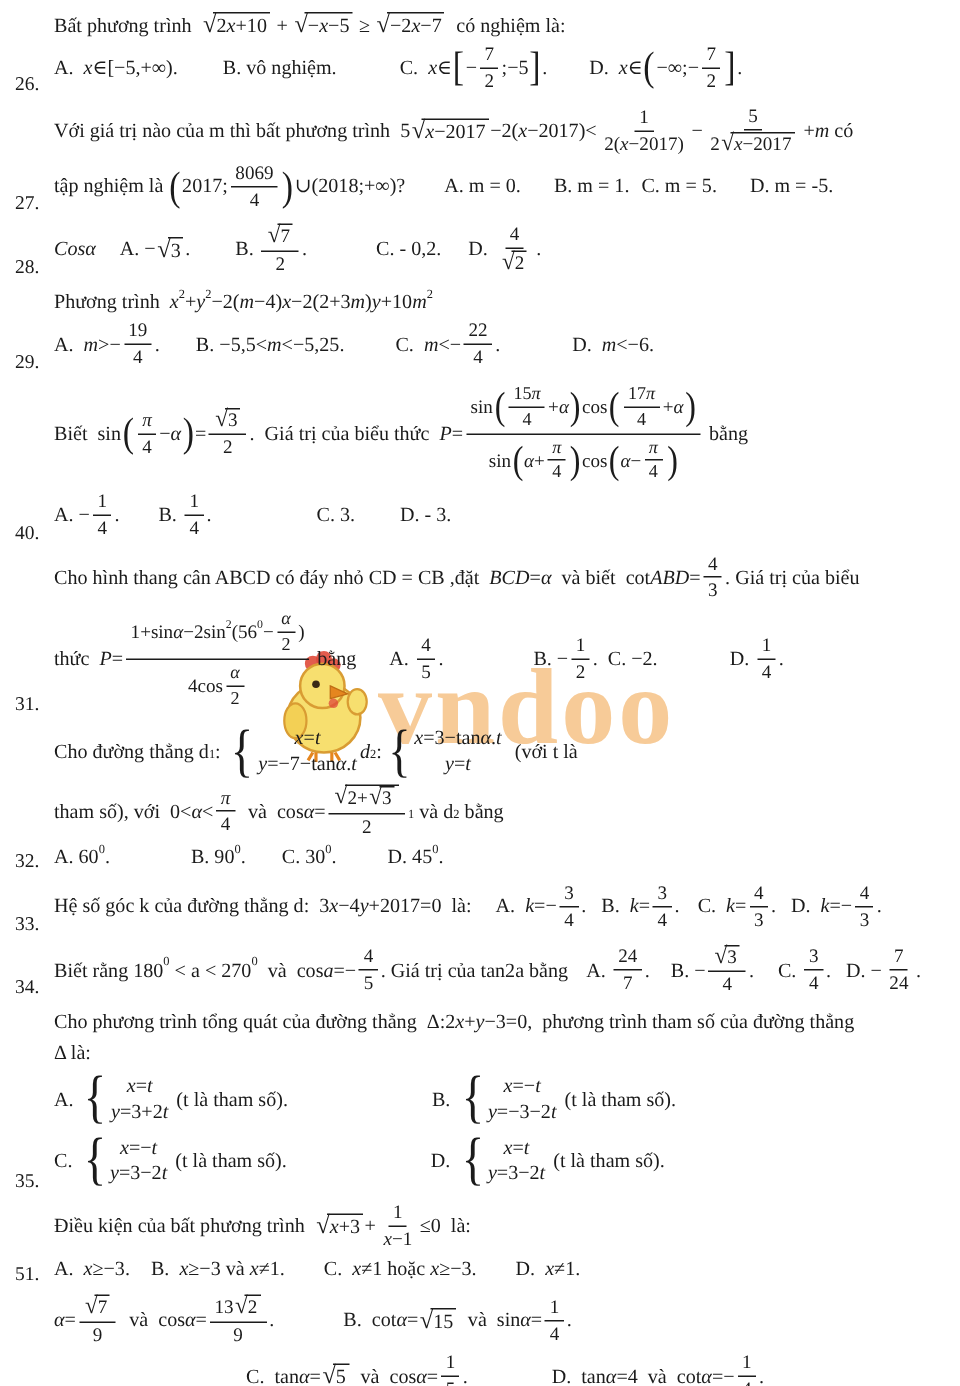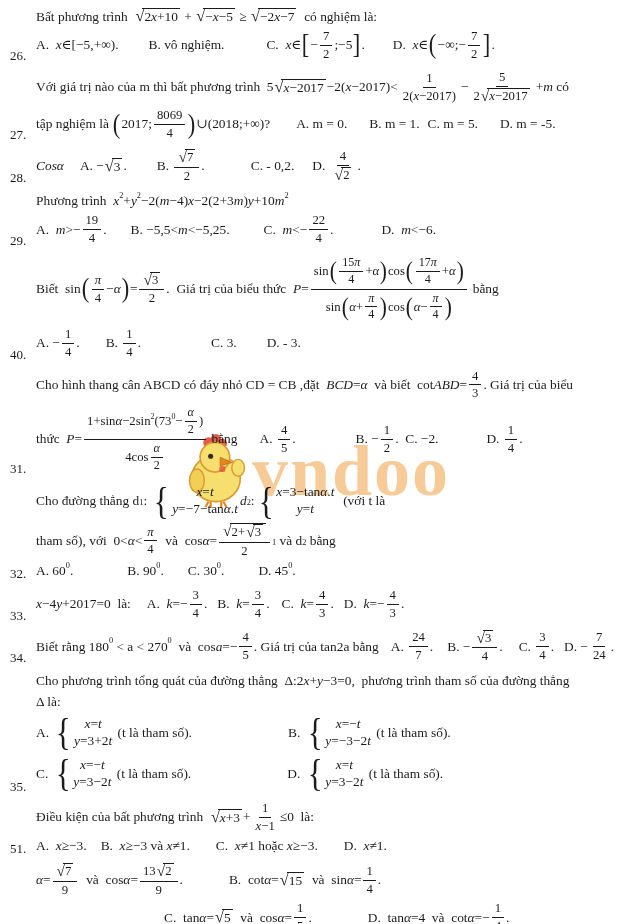--- a/index.html
+++ b/index.html
@@ -296,21 +296,21 @@
               <span class="num"><span class="t">4</span></span>
               <span class="den"><span class="t">3</span></span>
             </span>
             <span class="t">. Giá trị của biểu</span>
           </div>
           <div class="line">
             <span class="t">thức  </span>
             <span class="it">P</span>
             <span class="t">=</span>
             <span class="frac">
-              <span class="num"><span class="t">1+sin</span><span class="it">α</span><span class="t">−2sin</span><span class="sp">2</span><span class="t">(73</span><span class="sp">0</span><span class="t">−</span><span class="frac"><span class="num"><span class="it">α</span></span><span class="den"><span class="t">2</span></span></span><span class="t">)</span></span>
+              <span class="num"><span class="t">1+sin</span><span class="it">α</span><span class="t">−2sin</span><span class="sp">2</span><span class="t">(56</span><span class="sp">0</span><span class="t">−</span><span class="frac"><span class="num"><span class="it">α</span></span><span class="den"><span class="t">2</span></span></span><span class="t">)</span></span>
               <span class="den"><span class="t">4cos</span><span class="frac"><span class="num"><span class="it">α</span></span><span class="den"><span class="t">2</span></span></span></span>
             </span>
             <span class="t"> bằng</span>
             <span class="gap" style="width: 22px;"></span>
             <span class="t">A. </span>
             <span class="frac">
               <span class="num"><span class="t">4</span></span>
               <span class="den"><span class="t">5</span></span>
             </span>
             <span class="t">.</span>
@@ -393,20 +393,21 @@
             <span class="t">D. 45</span>
             <span class="sp">0</span>
             <span class="t">.</span>
           </div>
         </div>
       </div>
       <div class="q">
         <div class="qnum">33.</div>
         <div class="qbody">
           <div class="line">
+            <span class="t">Hệ số góc k của đường thẳng d:  3</span>
             <span class="it">x</span>
             <span class="t">−4</span>
             <span class="it">y</span>
             <span class="t">+2017=0  là:</span>
             <span class="gap" style="width: 16px;"></span>
             <span class="t">A.  </span>
             <span class="it">k</span>
             <span class="t">=−</span>
             <span class="frac">
               <span class="num"><span class="t">3</span></span>

